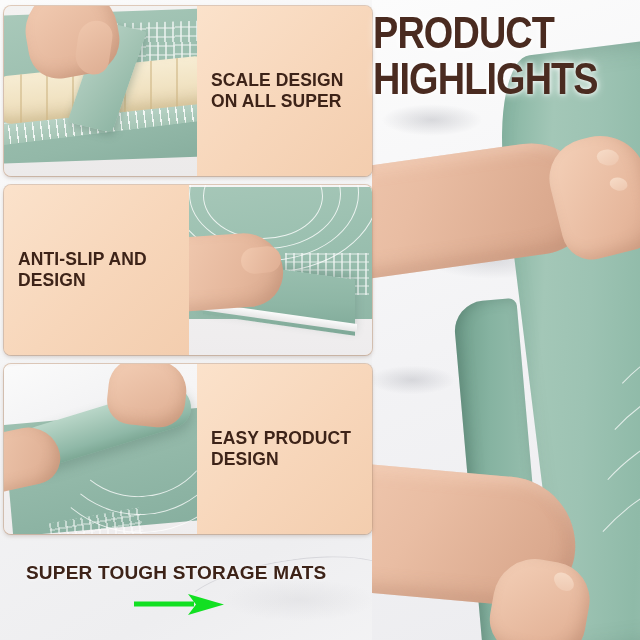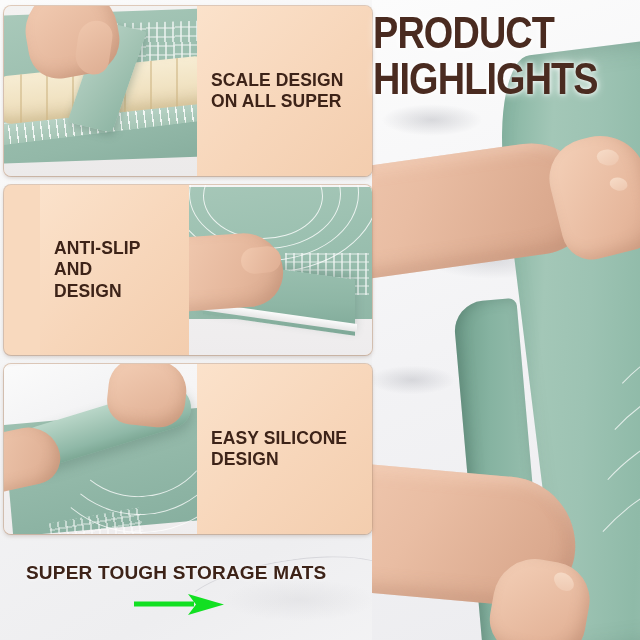--- a/index.html
+++ b/index.html
@@ -135,21 +135,21 @@
     display:flex;
     background:#f8d9be;
     border-radius:7px;
     overflow:hidden;
     box-shadow:0 2px 4px rgba(120,95,80,.28), 0 0 0 1px rgba(205,170,140,.55);
   }
   .cell { position:relative; overflow:hidden; }
   .cell.photo { flex:0 0 193px; }
   .cell.text  { flex:1; background:linear-gradient(135deg,#fbe2cb 0%,#f7d6ba 55%,#f3cdae 100%); display:flex; align-items:center; }
   .row.reverse .cell.photo { order:2; flex:0 0 183px; }
-  .row.reverse .cell.text  { order:1;margin-left:36px; }
+  .row.reverse .cell.text  { order:1; }
   .cell-text-inner {
     padding:0 10px 0 14px;
     font-size:17.5px; font-weight:bold; line-height:1.22;
     color:#3d2318; letter-spacing:.1px;
   }
 
   
   .p1-bg { position:absolute; inset:0; background:linear-gradient(180deg,#f3f2f1 0%,#eceaea 100%); }
   .p1-mat {
     position:absolute; left:-6px; top:6px; width:212px; height:148px;
@@ -413,21 +413,21 @@
         <div class="p3-arc" style="left:28px;top:-92px;width:218px;height:212px;"></div>
         <div class="p3-dots"></div>
       </div>
       <div class="p3-roll"></div>
       <div class="p3-rollend"></div>
       <div class="p3-hand-l"></div>
       <div class="p3-hand-r"></div>
     </div>
     <div class="cell text">
       <div class="cell-text-inner">
-        <div>EASY SILICONE</div>
+        <div>EASY PRODUCT</div>
         <div>DESIGN</div>
       </div>
     </div>
   </div>
 </div>
 
 <div class="caption">SUPER TOUGH STORAGE MATS</div>
 <div class="arrow-wrap">
   <svg width="96" height="26" viewBox="0 0 96 26">
     <line x1="2" y1="12" x2="62" y2="12" stroke="#12e022" stroke-width="5"></line>

